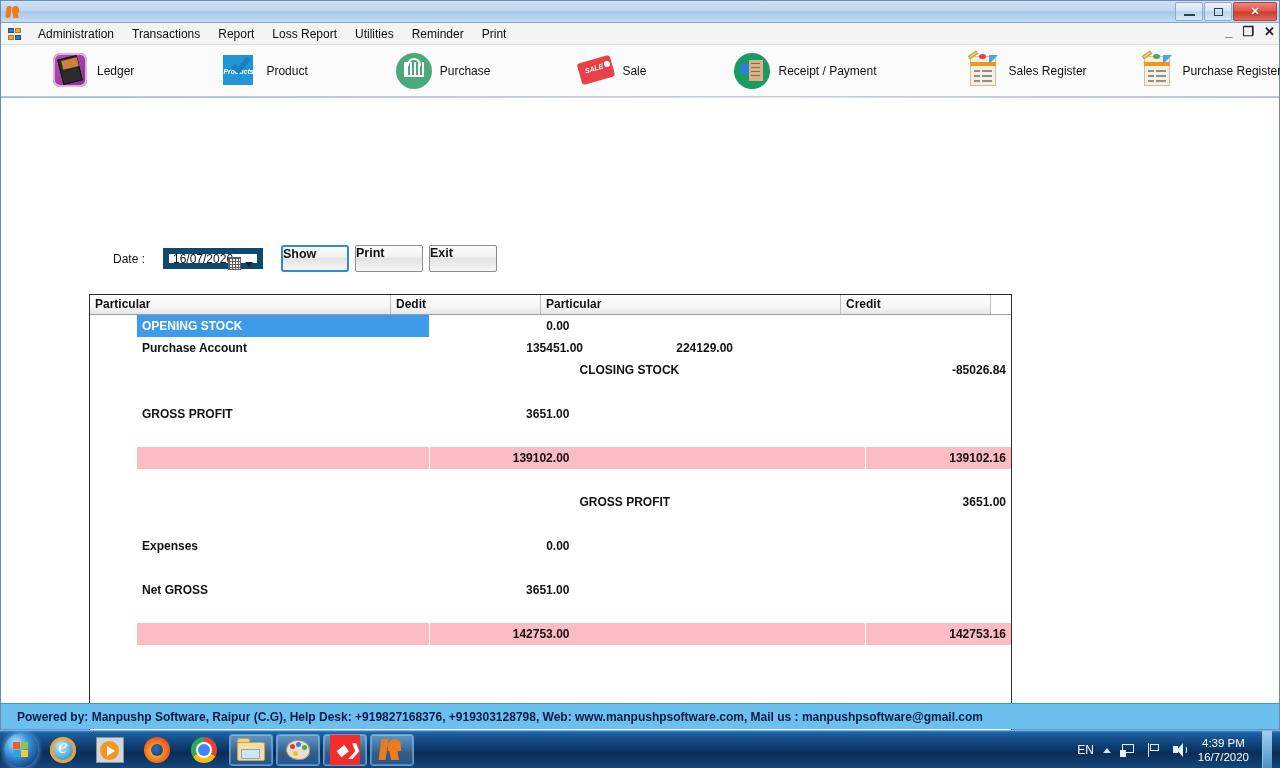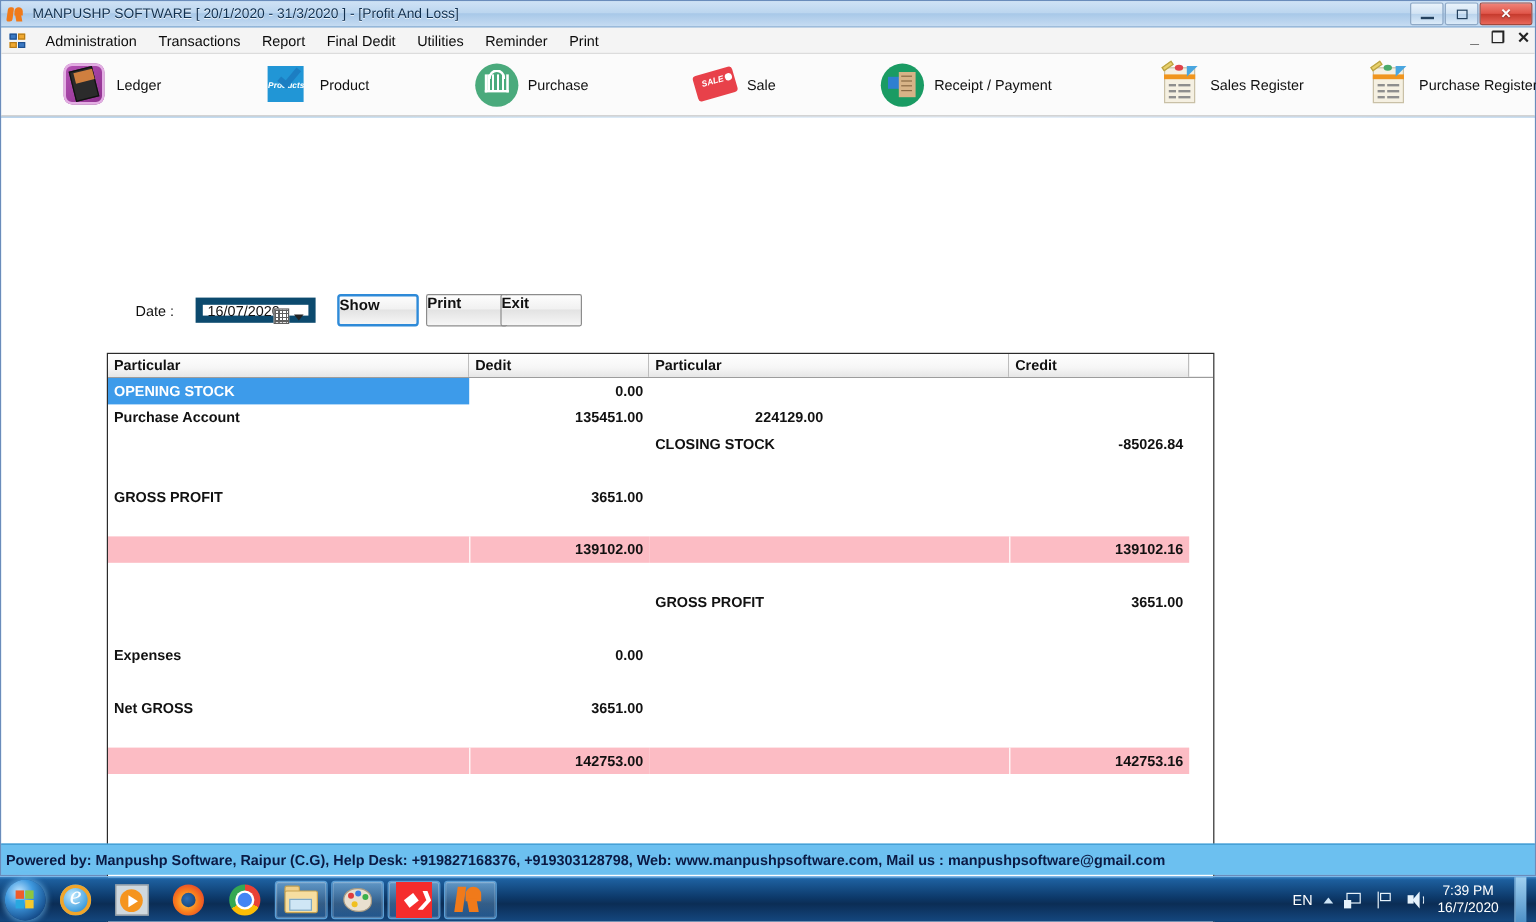--- a/index.html
+++ b/index.html
@@ -157,53 +157,53 @@
     border-left:4px solid transparent; border-right:4px solid transparent; border-top:5px solid #222;
   }
   .btn {
     position:absolute; height:27px; border:1px solid #8c8c8c; border-radius:2px;
     background-image:linear-gradient(to bottom,#fdfdfd 0%, #f1f1f1 45%, #e3e3e3 50%, #f6f6f6 100%);
     font-family:"Liberation Sans", sans-serif;
     font-size:12.5px; font-weight:bold; color:#111; cursor:default;
   }
   #btn-show { left:280px; top:147px; width:68px; border:2px solid #2e8ad8; border-radius:3px; }
   #btn-print { left:354px; top:147px; width:68px; }
-  #btn-exit  { left:416px; top:147px; width:68px; }
+  #btn-exit  { left:428px; top:147px; width:68px; }
 
   
   #grid {
     position:absolute; left:88px; top:196px; width:923px; height:479px;
     background:#fff; border:1px solid #2b2b2b;
     overflow:hidden;
   }
   .grid-header { display:flex; height:20px; background:#fff; border-bottom:1px solid #9c9c9c; }
   .grid-header .hc {
     font-size:12px; font-weight:bold; color:#111; padding:2px 0 0 5px;
     background-image:linear-gradient(to bottom,#ffffff 0%, #f6f6f6 60%, #e6e6e6 100%);
     border-right:1px solid #bdbdbd; overflow:hidden; white-space:nowrap;
   }
   .c1 { width:301px; } .c2 { width:150px; } .c3 { width:300px; } .c4 { width:150px; }
   .grid-body { position:relative; }
   .grow { display:flex; height:22px; align-items:center; }
   .cell { font-size:12px; color:#111; font-weight:bold; padding:0 5px; height:22px;
           display:flex; align-items:center; overflow:hidden; white-space:nowrap; }
   .cell.num { justify-content:flex-end; }
-  .cell.c1 { width:301px; } .cell.c2 { width:150px; } .cell.c3 { width:300px; } .cell.c4 { width:150px; }
+  .cell.c1 { width:301px;margin-left:47px; } .cell.c2 { width:150px; } .cell.c3 { width:300px; } .cell.c4 { width:150px; }
   .grow.selected .cell.c1 { background:#3d9bea; color:#fff; }
   .grow.total .cell { background:#fcbcc4; }
   .grow.total .cell.c1, .grow.total .cell.c3 { background:#fcbcc4; }
   .grow.total .cell.c2, .grow.total .cell.c4 { background:#fcbcc4; border-left:1px solid #fff; }
   .grow.spacer { height:22px; }
 
   
   #statusbar {
     position:absolute; left:0; bottom:0; width:100%; height:26px;
     background:#6cc0f0;
     border-top:1px solid #3f9ad0;
-    display:flex; align-items:center; padding-left:4px;
+    display:flex; align-items:center; padding-left:16px;
   }
   #statusbar .txt { font-size:12px; font-weight:bold; color:#0b1a44; white-space:nowrap; }
 
   
   #taskbar {
     position:absolute; left:0; top:730px; width:1280px; height:38px;
     background-image:linear-gradient(to bottom,#2f7fc4 0%, #1d5f9e 6%, #0d3a6b 45%, #0b2d55 60%, #14477f 100%);
     border-top:1px solid #7cb7e8;
     display:flex; align-items:center;
   }
@@ -281,21 +281,20 @@
 <body>
 
 <div id="app-window">
 
   <div id="titlebar">
     <div class="app-icon">
       <div class="m1"></div>
         <div class="m2"></div>
         <div class="m3"></div>
     </div>
-    <div class="title-text">MANPUSHP SOFTWARE [ 20/1/2020 - 31/3/2020 ]   - [Profit And Loss]</div>
     <div class="win-buttons">
       <div class="win-btn">
           <i class="bar-line"></i>
         </div>
       <div class="win-btn">
           <i class="bar-sq"></i>
         </div>
       <div class="win-btn close">✕</div>
     </div>
   </div>
@@ -303,21 +302,21 @@
   <div id="menubar">
     <div class="mdi-icon">
       <i class="s s1"></i>
         <i class="s s2"></i>
         <i class="s s3"></i>
         <i class="s s4"></i>
     </div>
     <div class="menu-item">Administration</div>
     <div class="menu-item">Transactions</div>
     <div class="menu-item">Report</div>
-    <div class="menu-item">Final Dedit</div>
+    <div class="menu-item">Loss Report</div>
     <div class="menu-item">Utilities</div>
     <div class="menu-item">Reminder</div>
     <div class="menu-item">Print</div>
     <div class="mdi-ctrl">
       <span>_</span>
       <span>❐</span>
       <span>✕</span>
     </div>
   </div>
 
@@ -606,18 +605,18 @@
     <div class="tray-ico tray-flag">
         <i class="pole"></i>
         <i class="f"></i>
       </div>
     <div class="tray-ico tray-spk">
       <i class="body"></i>
         <i class="cone"></i>
       <i class="w" style="left:11px;top:3px;width:4px;height:8px"></i>
     </div>
     <div class="clock">
-      <div>7:39 PM</div>
+      <div>4:39 PM</div>
       <div>16/7/2020</div>
     </div>
     <div class="showdesk"></div>
   </div>
 </div>
 
 </body></html>

